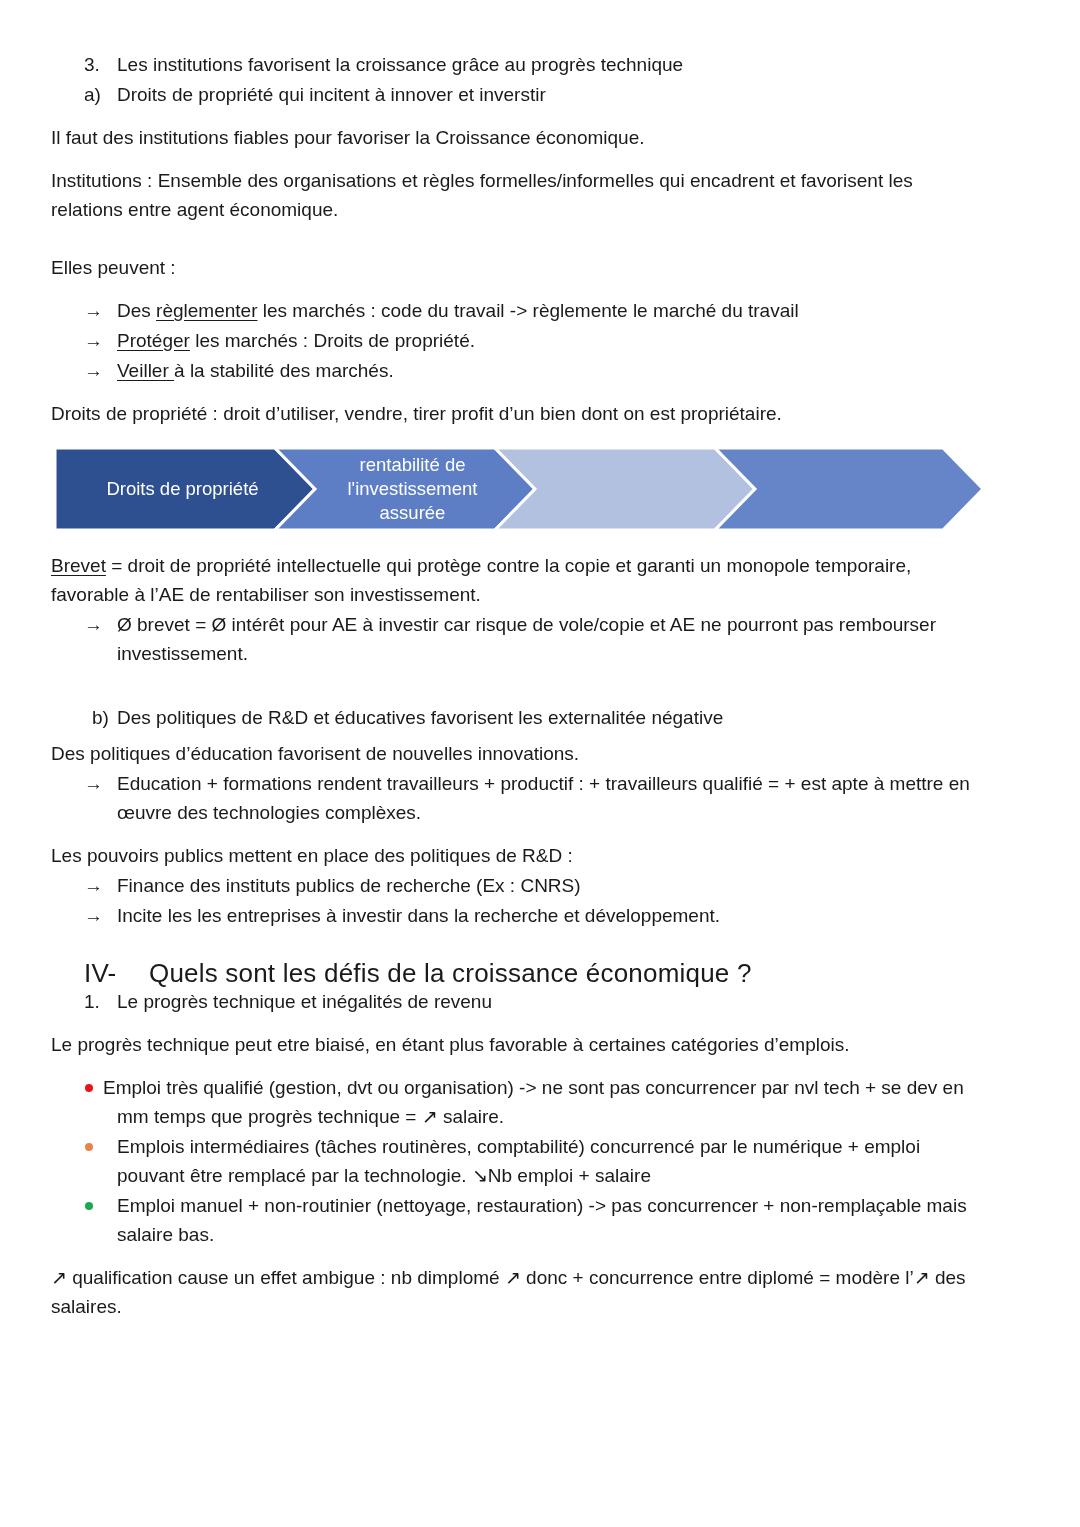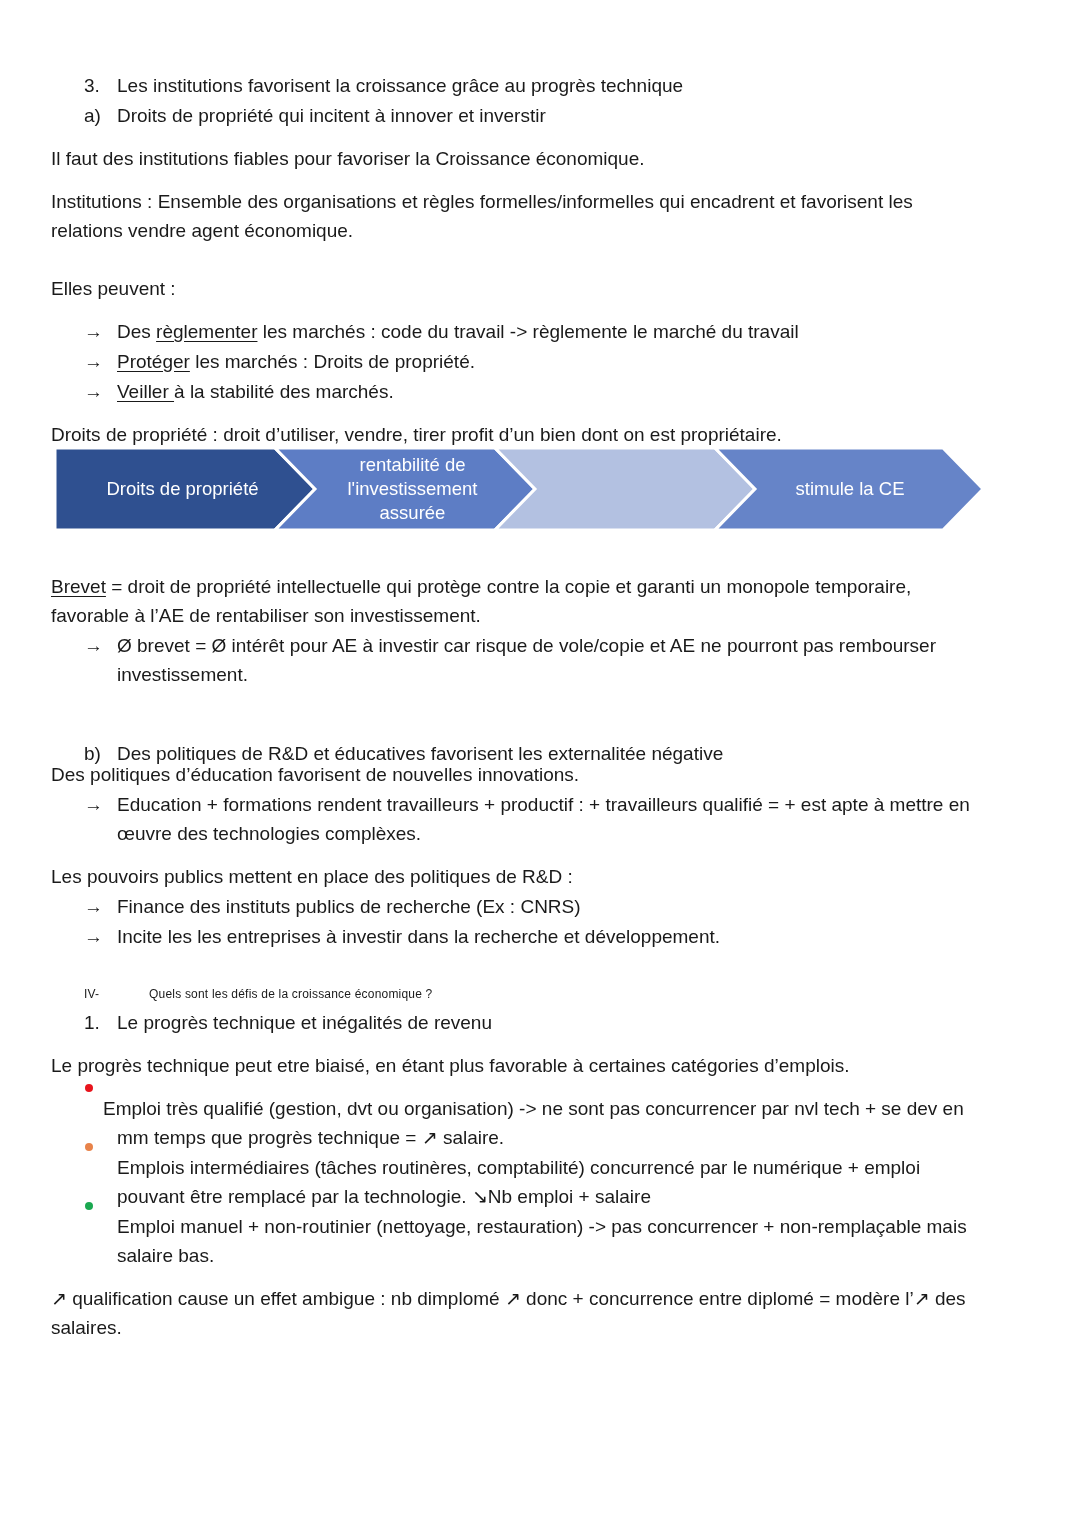--- a/index.html
+++ b/index.html
@@ -1,27 +1,27 @@
 <!DOCTYPE html>
 <html><head>
 <meta charset="utf-8">
 <style>
   html, body { margin: 0; padding: 0; background: #ffffff; }
   body {
     width: 1080px; height: 1527px; position: relative; overflow: hidden;
     font-family: "Liberation Sans", "DejaVu Sans", sans-serif;
     color: #1a1a1a; font-size: 19px;
   }
-  .line { position: absolute; white-space: nowrap; line-height: 24px; margin-top: 21px; }
+  .line { position: absolute; white-space: nowrap; line-height: 24px; }
   .b { font-weight: normal; }
   .u { text-decoration: underline; text-underline-offset: 3px; }
   .num { display: inline-block; width: 33px; }
   .arrow { display: inline-block; width: 33px; }
   .bullet { position: absolute; width: 8px; height: 8px; border-radius: 50%; }
-  .heading { font-size: 12px; letter-spacing: 0.2px; }
+  .heading { font-size: 26px; letter-spacing: 0.2px; }
   #chevrons { position: absolute; left: 55px; top: 448px; width: 930px; height: 82px; }
   .chev-label {
     position: absolute; top: 0; height: 82px; display: flex; align-items: center;
     justify-content: center; text-align: center; color: #ffffff; font-size: 18.5px;
     line-height: 24px; white-space: normal;
   }
 </style>
 </head>
 <body>
 
@@ -30,21 +30,21 @@
 </div>
 <div class="line" style="left:84px; top:83px;">
   <span class="num">a)</span><span>Droits de propriété qui incitent à innover et inverstir</span>
 </div>
 
 <div class="line" style="left:51px; top:126px;">Il faut des institutions fiables pour favoriser la Croissance économique.</div>
 
 <div class="line" style="left:51px; top:169px;">
   <span class="b">Institutions</span><span> : Ensemble des organisations et règles formelles/informelles qui encadrent et favorisent les</span>
 </div>
-<div class="line" style="left:51px; top:198px;">relations vendre agent économique.</div>
+<div class="line" style="left:51px; top:198px;">relations entre agent économique.</div>
 
 <div class="line" style="left:51px; top:256px;">Elles peuvent :</div>
 
 <div class="line" style="left:84px; top:299px;">
   <span class="arrow">→</span><span>Des </span><span class="u">règlementer</span><span> les marchés : code du travail -&gt; règlemente le marché du travail</span>
 </div>
 <div class="line" style="left:84px; top:329px;">
   <span class="arrow">→</span><span></span><span class="u">Protéger</span><span> les marchés : Droits de propriété.</span>
 </div>
 <div class="line" style="left:84px; top:359px;">
@@ -57,33 +57,32 @@
 
 <div id="chevrons">
   <svg width="930" height="82" viewBox="0 0 930 82" style="position:absolute;left:0;top:0;">
     <polygon id="chev0" points="0,0 220,0 260,41 220,82 0,82" fill="#2f5090" stroke="#ffffff" stroke-width="3"></polygon>
     <polygon id="chev1" points="220,0 440,0 480,41 440,82 220,82 260,41" fill="#5d7dc5" stroke="#ffffff" stroke-width="3"></polygon>
     <polygon id="chev2" points="440,0 660,0 700,41 660,82 440,82 480,41" fill="#b3c1e1" stroke="#ffffff" stroke-width="3"></polygon>
     <polygon id="chev3" points="660,0 888,0 928,41 888,82 660,82 700,41" fill="#6684c8" stroke="#ffffff" stroke-width="3"></polygon>
   </svg>
   <div class="chev-label" style="left:20px; width:215px;">Droits de propriété</div>
   <div class="chev-label" style="left:270px; width:175px;text-align:center;">rentabilité de l'investissement assurée</div>
-  <div class="chev-label" style="left:705px; width:180px;">stimule la CE</div>
 </div>
 
 <div class="line" style="left:51px; top:554px;text-align:right;">
   <span class="u">Brevet</span><span> = droit de propriété intellectuelle qui protège contre la copie et garanti un monopole temporaire,</span>
 </div>
 <div class="line" style="left:51px; top:583px;">favorable à l’AE de rentabiliser son investissement.</div>
 <div class="line" style="left:84px; top:613px;">
   <span class="arrow">→</span><span>Ø brevet = Ø intérêt pour AE à investir car risque de vole/copie et AE ne pourront pas rembourser</span>
 </div>
 <div class="line" style="left:117px; top:642px;">investissement.</div>
 
-<div class="line" style="left:84px; top:721px;">
+<div class="line" style="left:84px; top:706px;text-align:center;">
   <span class="num">b)</span><span>Des politiques de R&amp;D et éducatives favorisent les externalitée négative</span>
 </div>
 
 <div class="line" style="left:51px; top:742px;">Des politiques d’éducation favorisent de nouvelles innovations.</div>
 <div class="line" style="left:84px; top:772px;">
   <span class="arrow">→</span><span>Education + formations rendent travailleurs + productif : + travailleurs qualifié = + est apte à mettre en</span>
 </div>
 <div class="line" style="left:117px; top:801px;">œuvre des technologies complèxes.</div>
 
 <div class="line" style="left:51px; top:844px;">Les pouvoirs publics mettent en place des politiques de R&amp;D :</div>

